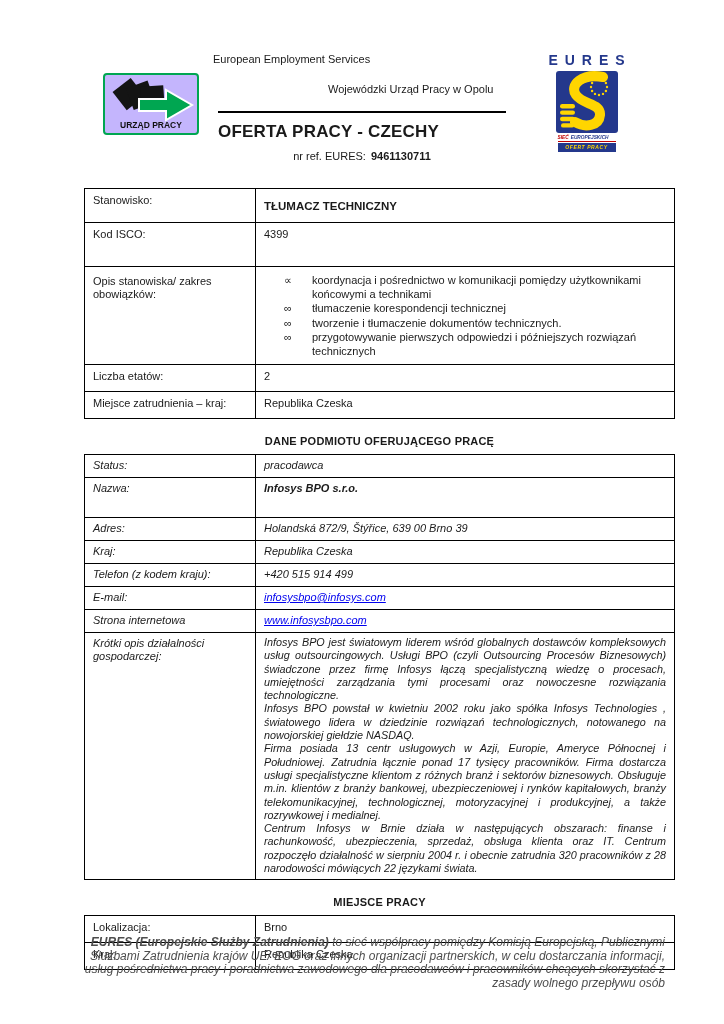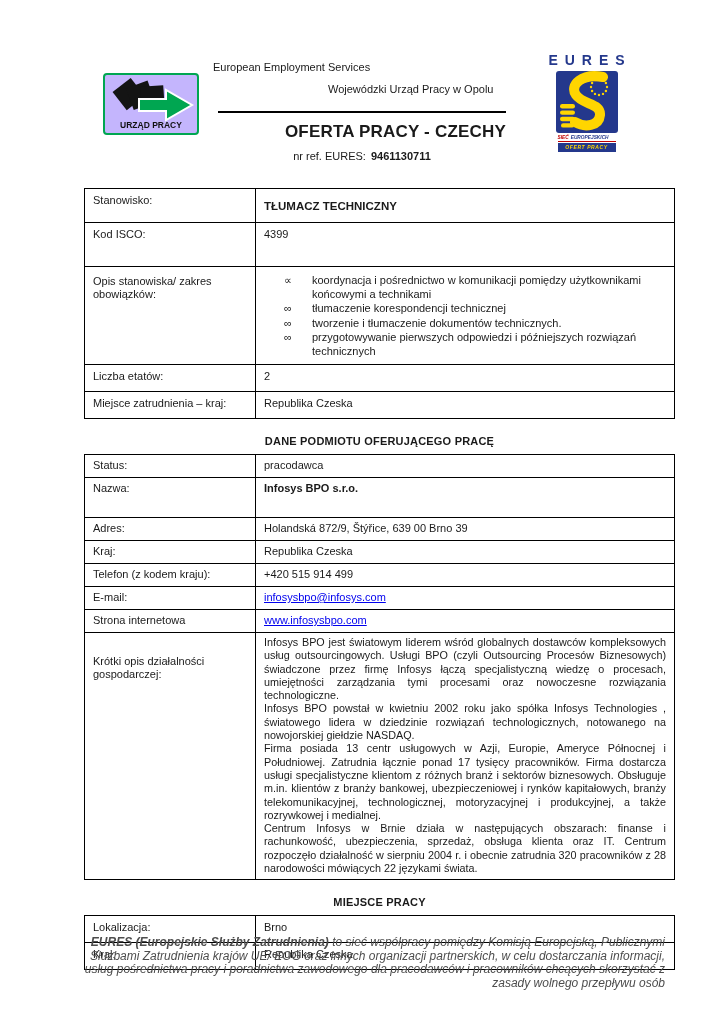--- a/index.html
+++ b/index.html
@@ -3,24 +3,24 @@
 <meta charset="utf-8">
 <style>
   * { box-sizing: border-box; margin: 0; padding: 0; }
   html,body { background:#fff; }
   body {
     width:724px; height:1024px; position:relative;
     font-family:"Liberation Sans", sans-serif; color:#1a1a1a;
     overflow:hidden;
   }
   
-  .org-line1 { position:absolute; left:213px; top:53px; font-size:11px;margin-top:8px; }
+  .org-line1 { position:absolute; left:213px; top:53px; font-size:11px; }
   .org-line2 { position:absolute; left:328px; top:83px; font-size:11px; }
   .rule { position:absolute; left:218px; top:111px; width:288px; height:2px; background:#000; }
-  .doc-title { position:absolute; left:218px; top:122px; width:288px; text-align:right; font-size:17px; font-weight:bold; letter-spacing:.2px; }
+  .doc-title { position:absolute; left:218px; top:122px; width:288px; text-align:left; font-size:17px; font-weight:bold; letter-spacing:.2px; }
   .ref-line { position:absolute; left:218px; top:150px; width:288px; text-align:center; font-size:11px; }
   .ref-line b { margin-left:5px; }
 
   
   .logo-urzad { position:absolute; left:103px; top:73px; width:96px; height:62px;
     background:#c4b5fd; border:2px solid #00A651; border-radius:4px; }
   .logo-urzad svg { width:100%; height:100%; display:block; }
 
   
   .logo-eures { position:absolute; left:538px; top:52px; width:97px; text-align:center; }
@@ -34,21 +34,21 @@
     font-size:5px; font-weight:bold; font-style:italic; line-height:9px; letter-spacing:.6px; }
 
   
   .content { position:absolute; left:84px; top:188px; width:591px; }
   table { border-collapse:collapse; width:100%; font-size:11px; table-layout:fixed; }
   td { border:1px solid #000; padding:5px 8px; vertical-align:top; line-height:13px; }
   col.c-label { width:171px; }
   .v-bold { font-weight:bold; }
   .pt-lg { padding-top:11px; }
   .section-heading { text-align:center; font-size:11px; font-weight:bold; margin:16px 0 7px; letter-spacing:.2px; }
-  .t2 td { padding:4px 8px; }
+  .t2 td { padding:4px 8px;font-style:italic; }
   a.link { color:#0000EE; text-decoration:underline; cursor:pointer; }
 
   
   ul.bullets { list-style:none; padding:2px 0 0 0; }
   ul.bullets li { display:flex; line-height:13.5px; margin-bottom:1px; }
   ul.bullets .marker { width:28px; margin-left:20px; flex:0 0 auto; }
   ul.bullets .b-text { flex:1; }
 
   
   .desc p { text-align:justify; font-size:10.8px; line-height:13.3px; }
@@ -192,21 +192,21 @@
     </tr>
     <tr style="height:23px">
       <td>E-mail:</td>
       <td><a class="link" href="#">infosysbpo@infosys.com</a></td>
     </tr>
     <tr style="height:23px">
       <td>Strona internetowa</td>
       <td><a class="link" href="#">www.infosysbpo.com</a></td>
     </tr>
     <tr style="height:186px">
-      <td style="padding-top:22px">Krótki opis działalności gospodarczej:</td>
+      <td style="padding-top:4px">Krótki opis działalności gospodarczej:</td>
       <td class="desc" style="padding-top:3px">
         <p>Infosys BPO jest światowym liderem wśród globalnych dostawców kompleksowych usług outsourcingowych. Usługi BPO (czyli Outsourcing Procesów Biznesowych) świadczone przez firmę Infosys łączą specjalistyczną wiedzę o procesach, umiejętności zarządzania tymi procesami oraz nowoczesne rozwiązania technologiczne.</p>
         <p>Infosys BPO powstał w kwietniu 2002 roku jako spółka Infosys Technologies , światowego lidera w dziedzinie rozwiązań technologicznych, notowanego na nowojorskiej giełdzie NASDAQ.</p>
         <p>Firma posiada 13 centr usługowych w Azji, Europie, Ameryce Północnej i Południowej. Zatrudnia łącznie ponad 17 tysięcy pracowników. Firma dostarcza usługi specjalistyczne klientom z różnych branż i sektorów biznesowych. Obsługuje m.in. klientów z branży bankowej, ubezpieczeniowej i rynków kapitałowych, branży telekomunikacyjnej, technologicznej, motoryzacyjnej i produkcyjnej, a także rozrywkowej i medialnej.</p>
         <p>Centrum Infosys w Brnie działa w następujących obszarach: finanse i rachunkowość, ubezpieczenia, sprzedaż, obsługa klienta oraz IT. Centrum rozpoczęło działalność w sierpniu 2004 r. i obecnie zatrudnia 320 pracowników z 28 narodowości mówiących 22 językami świata.</p>
       </td>
     </tr>
   </tbody>
     </table>
 

